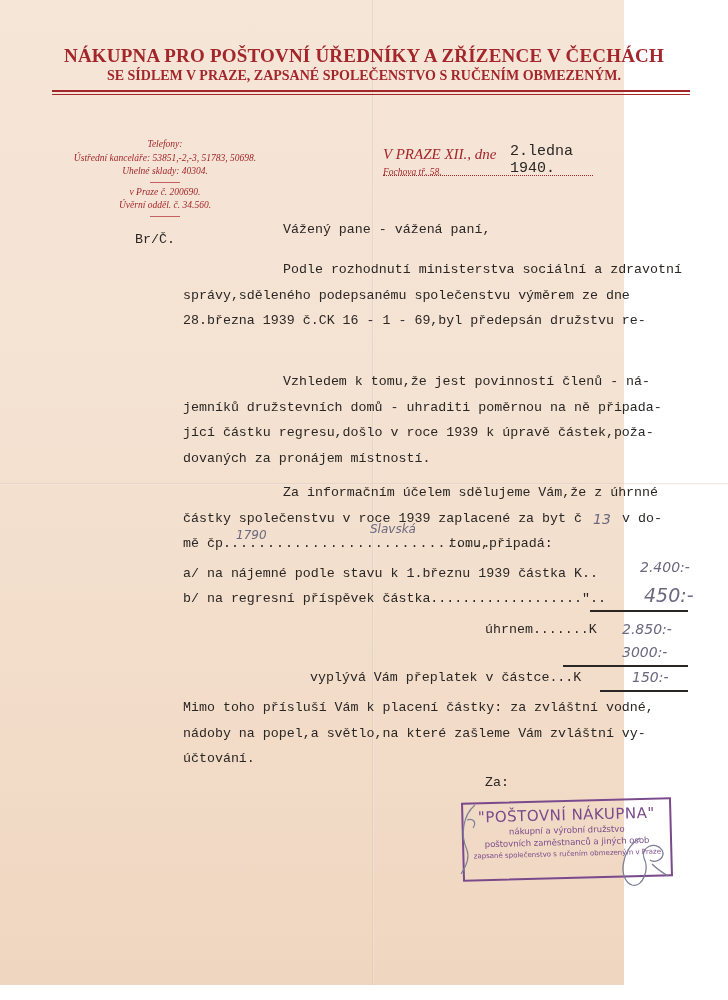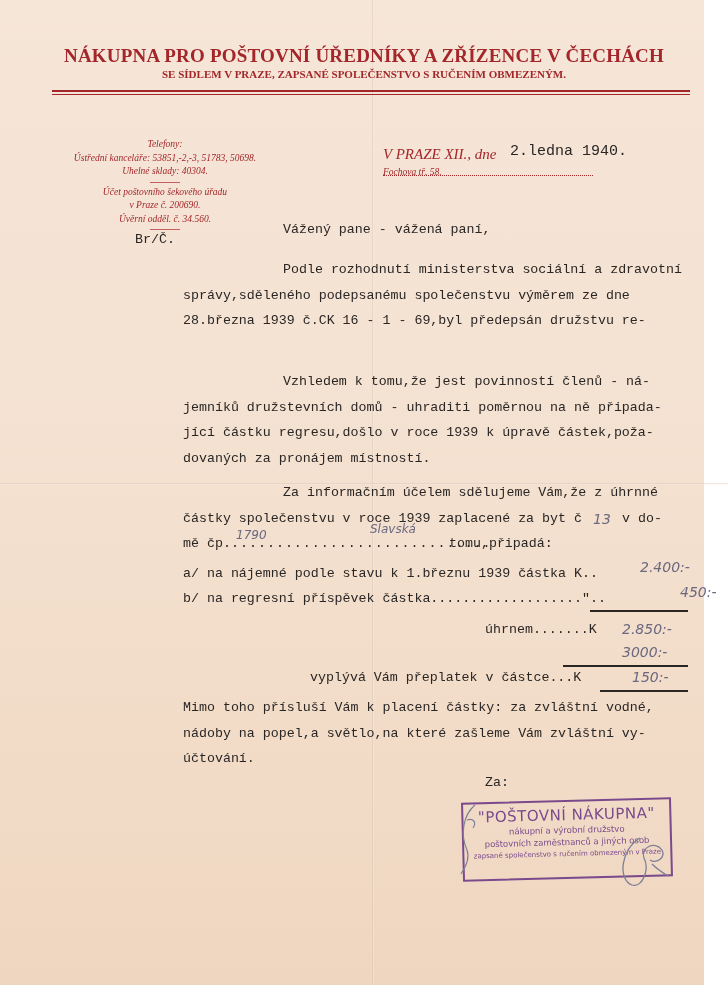--- a/index.html
+++ b/index.html
@@ -2,40 +2,40 @@
 <html><head>
   <meta charset="utf-8">
   <style>
     html, body { margin: 0; padding: 0; }
     body {
       width: 728px; height: 1000px; position: relative; overflow: hidden;
       background: #ffffff;
       font-family: "Liberation Serif", serif;
     }
     .paper {
-      position: absolute; left: 0; top: 0; width: 704px; height: 985px;
+      position: absolute; left: 0; top: 0; width: 624px; height: 985px;
       background: linear-gradient(180deg, #f6e6d8 0%, #f4e2d2 40%, #f2dcc8 75%, #efd6c0 100%);
     }
     .fold-v {
       position: absolute; left: 372px; top: 0; width: 2px; height: 985px;
       background: linear-gradient(90deg, rgba(190,165,145,0.35), rgba(255,255,255,0.4));
     }
     .fold-h {
       position: absolute; left: 0; top: 483px; width: 728px; height: 2px;
       background: linear-gradient(180deg, rgba(190,165,145,0.3), rgba(255,255,255,0.35));
     }
     .red { color: #a3262a; }
     .hdr1 {
       position: absolute; left: 0; width: 728px; top: 45px; text-align: center;
       font-family: "Liberation Serif", serif; font-weight: bold; font-size: 19px;
       letter-spacing: 0.2px;
     }
     .hdr2 {
       position: absolute; left: 0; width: 728px; top: 68px; text-align: center;
-      font-family: "Liberation Serif", serif; font-weight: bold; font-size: 11px;
+      font-family: "Liberation Serif", serif; font-weight: bold; font-size: 14px;
     }
     .rule1 { position: absolute; left: 52px; width: 638px; top: 90px; height: 2px; background: #a3262a; }
     .rule2 { position: absolute; left: 52px; width: 638px; top: 94px; height: 1px; background: #a3262a; }
     .contact {
       position: absolute; left: 40px; width: 250px; top: 138px;
       text-align: center; font-style: italic; font-size: 9.5px; line-height: 13.5px;
     }
     .contact .sep { display: block; width: 30px; height: 1px; background: #c46060; margin: 3px auto; }
     .place {
       position: absolute; left: 383px; top: 146px; font-style: italic; font-size: 15px;
@@ -76,21 +76,20 @@
   <div class="hdr1 red">NÁKUPNA PRO POŠTOVNÍ ÚŘEDNÍKY A ZŘÍZENCE V ČECHÁCH</div>
   <div class="hdr2 red">SE SÍDLEM V PRAZE, ZAPSANÉ SPOLEČENSTVO S RUČENÍM OBMEZENÝM.</div>
   <div class="rule1"></div>
   <div class="rule2"></div>
 
   <div class="contact red">
     <div>Telefony:</div>
     <div>Ústřední kanceláře: 53851,-2,-3, 51783, 50698.</div>
     <div>Uhelné sklady: 40304.</div>
     <span class="sep"></span>
-    <div>Účet poštovního šekového úřadu</div>
     <div>v Praze č. 200690.</div>
     <div>Úvěrní odděl. č. 34.560.</div>
     <span class="sep"></span>
   </div>
 
   <div class="place red">
     <span>V PRAZE XII., dne</span><span class="dots"></span>
   </div>
   <div class="date typed">2.ledna 1940.</div>
   <div class="street red">Fochova tř. 58.</div>
@@ -114,21 +113,21 @@
   <div class="line typed" style="left:622px;top:511px;">v do-</div>
   <div class="line typed" style="left:183px;top:536px;">mě čp.</div>
   <div class="line typed" style="left:231px;top:536px;letter-spacing:1px;">.............................</div>
   <div class="hand" style="left:236px;top:528px;">1790</div>
   <div class="hand" style="left:370px;top:522px;">Slavská</div>
   <div class="line typed" style="left:449px;top:536px;">tomu,připadá:</div>
 
   <div class="line typed" style="left:183px;top:566px;">a/ na nájemné podle stavu k 1.březnu 1939 částka K..</div>
   <div class="hand" style="left:640px;top:559px;font-size:14px;">2.400:-</div>
   <div class="line typed" style="left:183px;top:591px;">b/ na regresní příspěvek částka..................."..</div>
-  <div class="hand" style="left:680px;top:584px;font-size:14px;">450:-</div>
+  <div class="hand" style="left:644px;top:584px;font-size:19px;">450:-</div>
   <div class="uline" style="left:590px;top:610px;width:98px;"></div>
 
   <div class="line typed" style="left:485px;top:622px;">úhrnem.......K</div>
   <div class="hand" style="left:622px;top:621px;font-size:14px;">2.850:-</div>
 
   <div class="hand" style="left:622px;top:644px;font-size:14px;">3000:-</div>
   <div class="uline" style="left:563px;top:665px;width:125px;"></div>
 
   <div class="line typed" style="left:310px;top:670px;">vyplývá Vám přeplatek v částce...K</div>
   <div class="hand" style="left:632px;top:669px;font-size:14px;">150:-</div>

